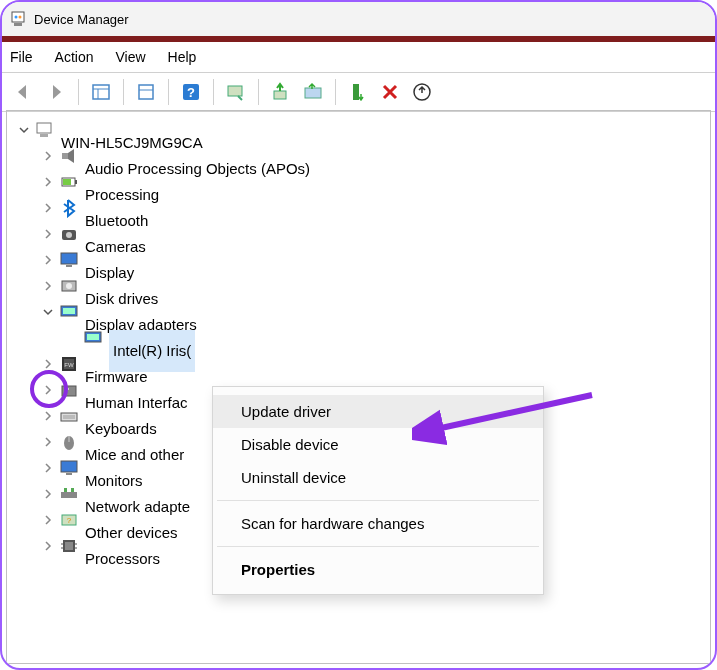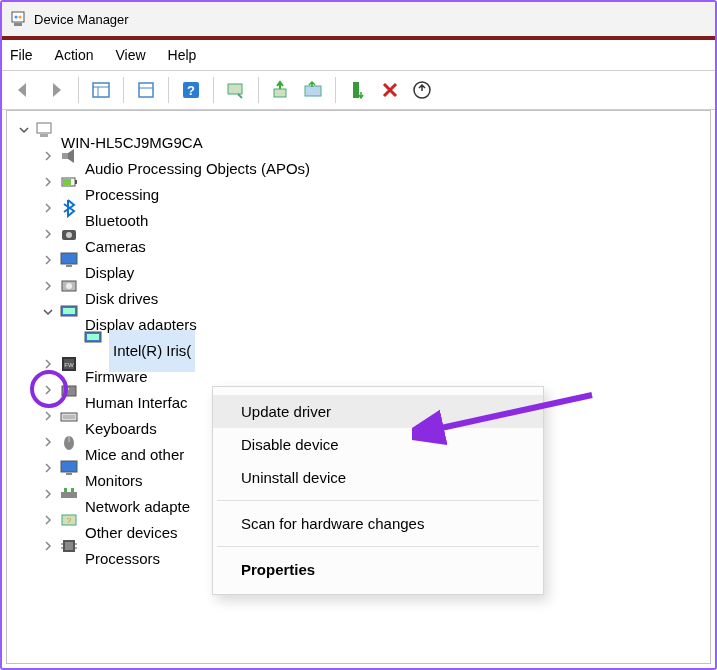--- a/index.html
+++ b/index.html
@@ -1,20 +1,20 @@
 <!DOCTYPE html>
 <html><head>
 <meta charset="utf-8">
 <style>
   html,body{margin:0;padding:0;font-family:"Segoe UI",Arial,sans-serif;font-size:13px;color:#000;background:#fff;}
-  .window{width:717px;height:670px;border:2px solid #9b5cff;border-radius:3px;box-sizing:border-box;background:#fff;position:relative;overflow:hidden;}
+  .window{width:717px;height:670px;border:2px solid #9b5cff;border-radius:20px;box-sizing:border-box;background:#fff;position:relative;overflow:hidden;}
   .titlebar{height:34px;background:#f3f3f3;display:flex;align-items:center;padding-left:8px;gap:8px;}
   .title-icon{width:16px;height:16px;}
   .title-text{font-size:13px;}
-  .menubar{height:30px;display:flex;align-items:center;padding-left:8px;gap:22px;border-top:4px solid #7f1d1d;}
+  .menubar{height:30px;display:flex;align-items:center;padding-left:8px;gap:22px;border-top:6px solid #7f1d1d;}
   .menubar span{font-size:14px;cursor:default;}
   .toolbar{height:38px;border-top:1px solid #d0d0d0;border-bottom:1px solid #d0d0d0;display:flex;align-items:center;padding-left:6px;gap:0;}
   .tb-sep{width:1px;height:26px;background:#d0d0d0;margin:0 6px;}
   .tb-btn{width:30px;height:30px;display:flex;align-items:center;justify-content:center;border:1px solid transparent;border-radius:2px;cursor:default;}
   .tb-btn svg{width:20px;height:20px;}
   .content{position:absolute;top:108px;left:4px;right:4px;bottom:4px;border:1px solid #c0c0c0;overflow:auto;padding-top:6px;}
   .tree{font-size:15px;line-height:26px;user-select:none;}
   .row{display:flex;align-items:center;height:26px;}
   .exp{width:14px;height:14px;margin-left:0;display:inline-flex;align-items:center;justify-content:center;}
   .exp svg{width:10px;height:10px;}

